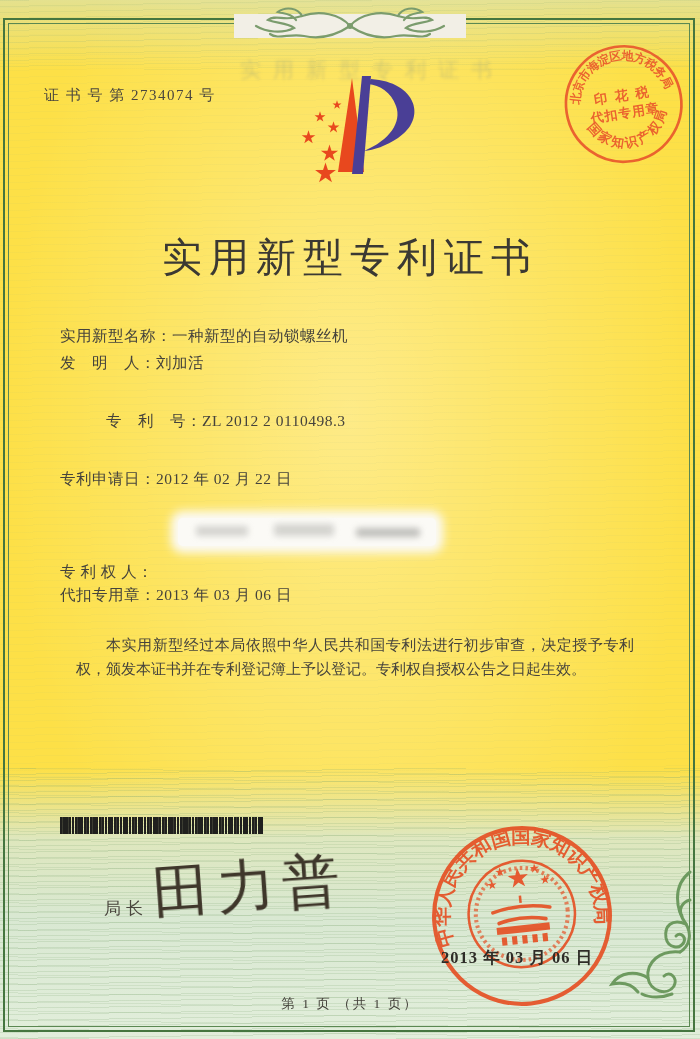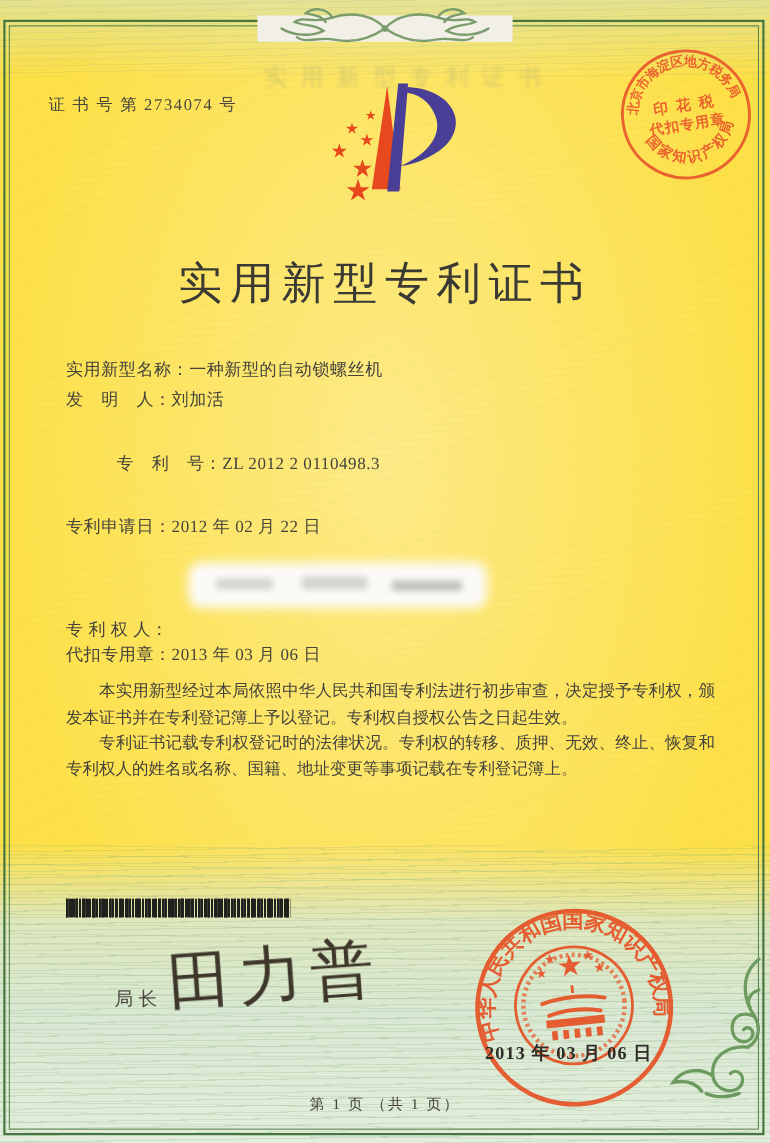--- a/index.html
+++ b/index.html
@@ -48,21 +48,21 @@
   .field-row{ left:60px; z-index:4; font-size:15.5px; color:#45433c; letter-spacing:.5px; white-space:nowrap;}
   .row-name{top:294px;margin-top:32px;} .row-inventor{top:353px;} .row-patentno{top:411px;margin-left:46px;}
   .row-filing{top:469px;} .row-patentee{top:527px;margin-top:35px;} .row-grant{top:585px;}
   .redact{
     left:178px; top:518px; width:258px; height:28px; z-index:5;
     background:#fbfaf6; border-radius:5px; box-shadow:0 0 10px 7px #fbfaf6;
   }
   .smudge{ position:absolute; background:rgba(150,150,145,.38); filter:blur(3px); border-radius:3px;}
   .body-text{ left:60px; top:618px; width:590px; z-index:4;
     font-size:15px; line-height:23.5px; text-align:justify; color:#45433c;}
-  .body-text p{ margin:0; text-indent:2em;}
+  .body-text p{ margin:16px; text-indent:2em;}
   .barcode{
     left:60px; top:817px; width:204px; height:17px; z-index:4;
     background:
       repeating-linear-gradient(90deg, #20201e 0 2px, transparent 2px 3px),
       repeating-linear-gradient(90deg, #20201e 0 1px, transparent 1px 5px),
       repeating-linear-gradient(90deg, rgba(32,32,30,.85) 0 3px, transparent 3px 8px);
   }
   .sig-title{ left:104px; top:897px; z-index:4; font-size:17px; letter-spacing:5px; color:#4a463e;}
   .sig-name{
     left:152px; top:848px; z-index:4; font-size:58px; letter-spacing:7px;
@@ -185,21 +185,20 @@
     <div class="smudge" style="left:18px;top:8px;width:52px;height:10px;"></div>
     <div class="smudge" style="left:96px;top:6px;width:60px;height:12px;"></div>
     <div class="smudge" style="left:178px;top:10px;width:64px;height:9px;background:rgba(120,120,115,.45);"></div>
   </div>
   <div class="abs field-row row-grant">
     <span>代扣专用章：</span><span>2013 年 03 月 06 日</span>
   </div>
 
   <div class="abs body-text">
     <p>本实用新型经过本局依照中华人民共和国专利法进行初步审查，决定授予专利权，颁发本证书并在专利登记簿上予以登记。专利权自授权公告之日起生效。</p>
-    <p>专利证书记载专利权登记时的法律状况。专利权的转移、质押、无效、终止、恢复和专利权人的姓名或名称、国籍、地址变更等事项记载在专利登记簿上。</p>
   </div>
 
   <div class="abs barcode"></div>
 
   <div class="abs sig-title">局长</div>
   <div class="abs sig-name">田力普</div>
 
   <div class="abs seal-box">
     <svg width="184" height="184" viewBox="0 0 180 180">
       <g transform="rotate(-6 90 90)" opacity="0.88">

